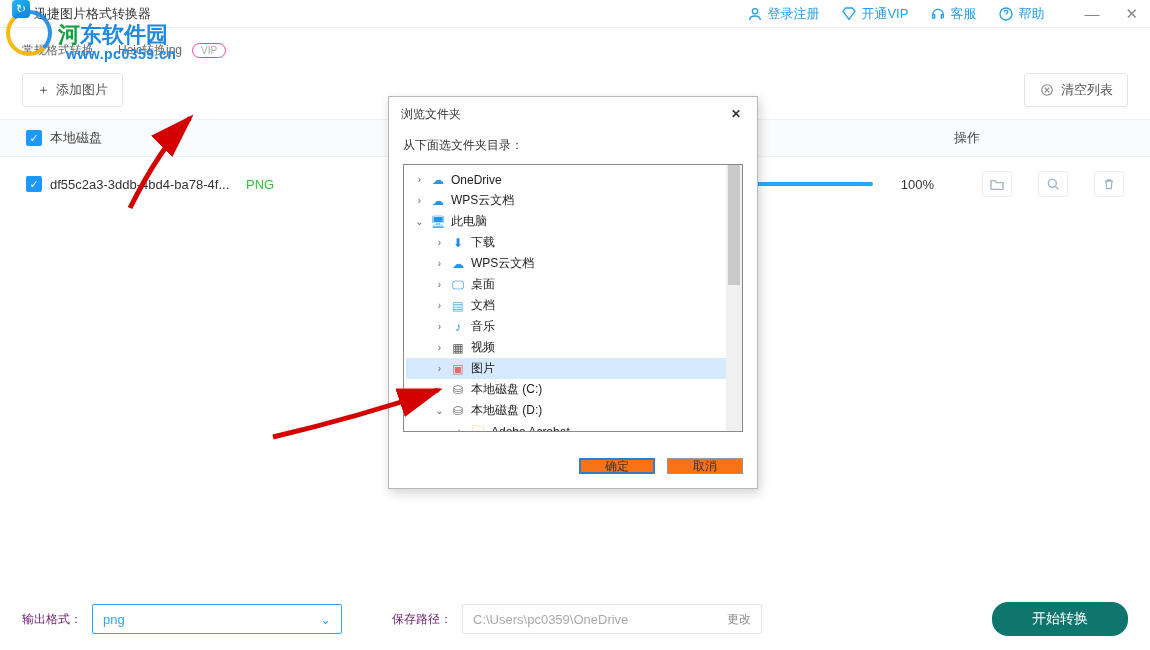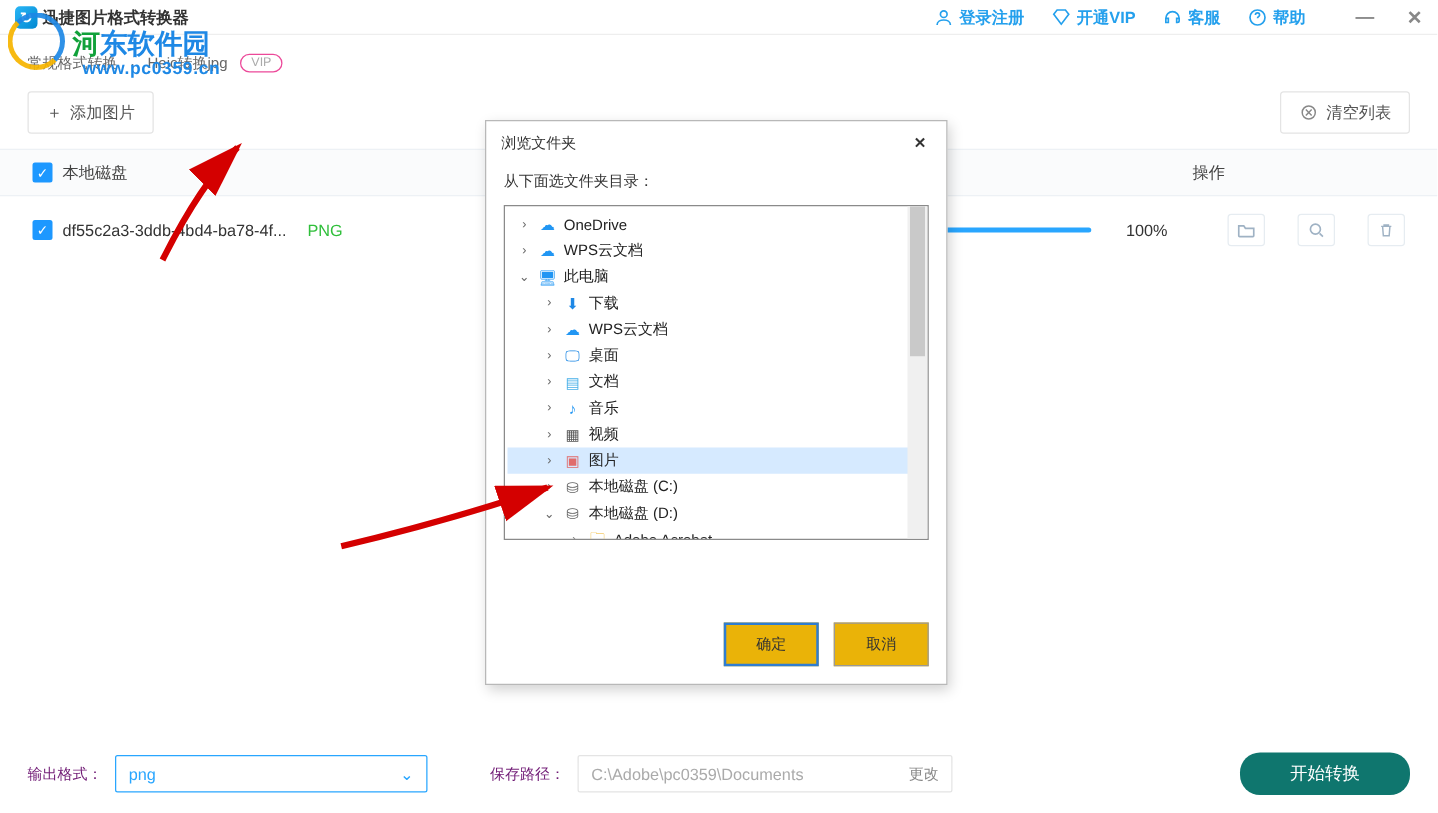--- a/index.html
+++ b/index.html
@@ -1,17 +1,17 @@
 <!DOCTYPE html>
 <html><head>
 <meta charset="utf-8">
 <style>
   * { box-sizing: border-box; margin: 0; padding: 0; font-family: "Microsoft YaHei", Arial, sans-serif; }
   body { width: 1150px; height: 650px; background: #fff; position: relative; overflow: hidden; font-size: 13px; color: #333; }
-  .titlebar { height: 28px; display: flex; align-items: center; padding: 0 12px; border-bottom: 1px solid #eee; font-weight: bold; }
+  .titlebar { height: 28px; display: flex; padding: 0 12px; border-bottom: 1px solid #eee; }
   .app-title { display: flex; align-items: center; gap: 6px; margin-left: 4px; font-size: 13px; color: #333; }
   .app-logo-icon { width: 18px; height: 18px; border-radius: 4px; background: linear-gradient(135deg,#29b6f6,#0288d1); display: inline-flex; align-items: center; justify-content: center; }
   .app-logo-icon::before { content: "↻"; color: #fff; font-size: 12px; }
   .wm-logo { position: absolute; left: 6px; top: 10px; pointer-events: none; opacity: .92; }
   .wm-logo .circ { width: 46px; height: 46px; border-radius: 50%; border: 4px solid #f7b500; border-top-color: #1e88e5; border-right-color: #1e88e5; }
   .wm-text1 { position: absolute; left: 58px; top: 20px; font-size: 22px; font-weight: 700; color: #1e88e5; pointer-events: none; }
   .wm-text1 .grn { color: #11a13a; }
   .wm-text2 { position: absolute; left: 66px; top: 46px; font-size: 14px; font-weight: 600; color: #1e88e5; letter-spacing: .5px; pointer-events: none; }
   .tb-right { margin-left: auto; display: flex; align-items: center; gap: 22px; color: #24a0ed; font-size: 13px; }
   .tb-link { display: inline-flex; align-items: center; gap: 4px; cursor: pointer; }
@@ -49,21 +49,21 @@
   .dlg-sub { padding: 6px 14px 10px; font-size: 12px; color: #333; }
   .tree-wrap { margin: 0 14px 18px; border: 1px solid #8a8a8a; height: 268px; overflow: hidden; position: relative; }
   .tree { font-size: 12px; color: #222; padding: 4px 2px; }
   .tree-row { display: flex; align-items: center; height: 21px; gap: 5px; padding-right: 6px; }
   .exp { width: 11px; color: #666; text-align: center; font-size: 10px; }
   .l1 { padding-left: 8px; } .l2 { padding-left: 28px; } .l3 { padding-left: 48px; }
   .sel { background: #d6eaff; }
   .sb { position: absolute; right: 0; top: 0; bottom: 0; width: 16px; background: #f0f0f0; }
   .sb .thumb { position: absolute; top: 0; left: 2px; right: 2px; height: 120px; background: #c9c9c9; }
   .dlg-btns { display: flex; justify-content: flex-end; gap: 12px; padding: 8px 14px 14px; }
-  .dlg-btn { border: 1px solid #999; background: #eab308; width: 76px; height: 35px; font-size: 12px; display: inline-flex; align-items: center; justify-content: center; cursor: pointer; margin-top: 40px; }
+  .dlg-btn { border: 1px solid #999; background: #f97316; width: 76px; height: 16px; font-size: 12px; display: inline-flex; align-items: center; justify-content: center; cursor: pointer; }
   .dlg-btn.def { border: 2px solid #2f7dd1; }
   .ti { width: 16px; height: 14px; display: inline-flex; align-items: center; justify-content: center; font-size: 12px; }
   .ti.cloud { color: #2196f3; } .ti.pc { color: #2196f3; } .ti.down { color: #1e88e5; }
   .ti.desk { color: #1e88e5; } .ti.doc { color: #49b0e8; } .ti.music { color: #2196f3; }
   .ti.video { color: #555; } .ti.disk { color: #666; } .ti.folder { color: #f0b429; } .ti.img { color: #e06c6c; }
   
   .arrow { position: absolute; pointer-events: none; }
 </style>
 </head>
 <body>
@@ -181,21 +181,21 @@
 
 <div class="footer">
   <span class="lbl">输出格式：</span>
   <div class="outfield">
     <span>png</span>
     <span class="dd">⌄</span>
   </div>
   <span style="width:30px"></span>
   <span class="lbl">保存路径：</span>
   <div class="pathfield">
-    <span>C:\Adobe\pc0359\Documents</span>
+    <span>C:\Users\pc0359\OneDrive</span>
     <span class="chg">更改</span>
   </div>
   <div class="primary">开始转换</div>
 </div>
 
 <div class="dlg">
   <div class="dlg-title">
     <span>浏览文件夹</span>
     <span class="x">✕</span>
   </div>

